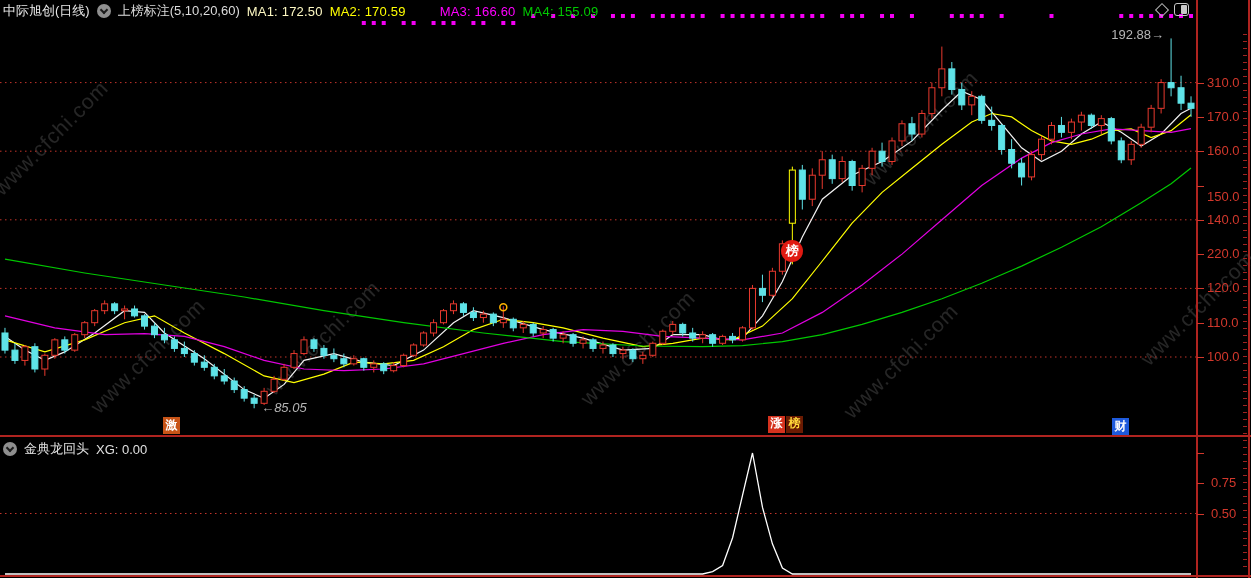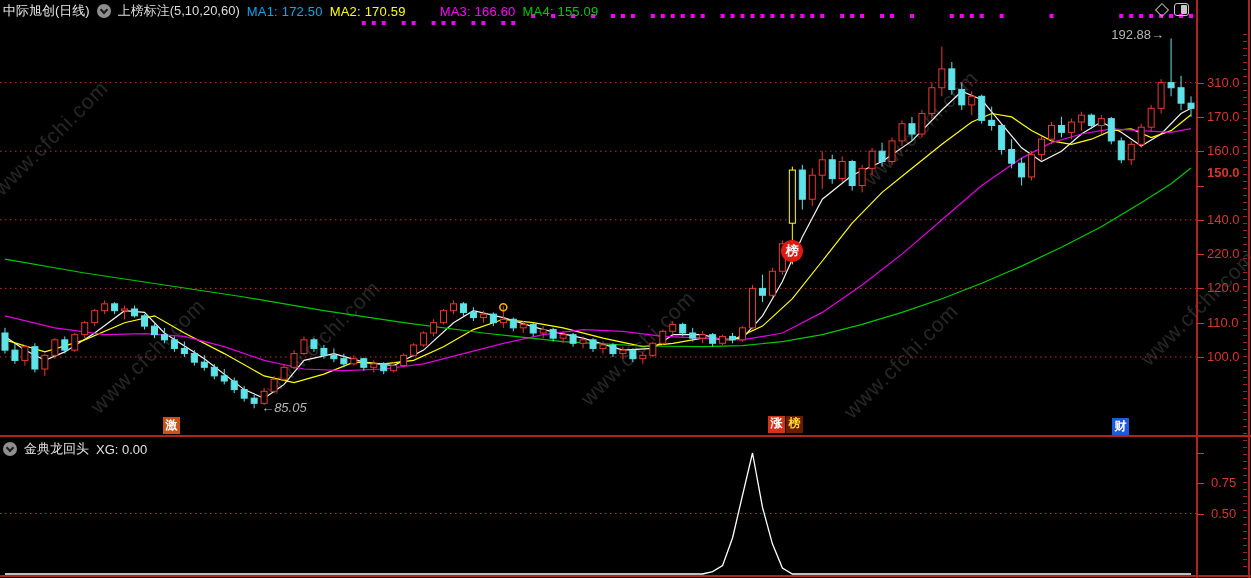--- a/index.html
+++ b/index.html
@@ -359,21 +359,21 @@
       <line x1="0" y1="513.5" x2="1196" y2="513.5" stroke="#c2342a" stroke-width="1" stroke-dasharray="1.5 3.5"></line>
       <polyline points="5.0,574.0 702.6,574.0 712.6,571.6 722.6,565.5 732.6,537.7 742.5,495.4 752.5,453.0 762.5,507.4 772.4,543.8 782.4,568.0 792.4,574.0 1191.0,574.0" fill="none" stroke="#ffffff" stroke-width="1.3"></polyline>
     </svg>
 
   <div class="hdr">
     <span class="title">中际旭创(日线)</span>
     <span class="collapse-btn">
         <span class="chev"></span>
       </span>
     <span class="ind">上榜标注(5,10,20,60)</span>
-    <span class="ma-val" style="color: #0ea5e9;">MA1: 172.50</span>
+    <span class="ma-val" style="color: #fef9c3;">MA1: 172.50</span>
     <span class="ma-val" style="color: rgb(255, 255, 0);">MA2: 170.59</span>
     <span class="ma-val" style="color: rgb(255, 0, 255); padding-left: 27px;">MA3: 166.60</span>
     <span class="ma-val" style="color: rgb(0, 200, 0);">MA4: 155.09</span>
   </div>
 
   <div class="top-icons">
     <span class="diamond-ic"></span>
     <span class="panel-ic"></span>
   </div>
 
@@ -382,21 +382,21 @@
   <div class="hline" style="top:435px;"></div>
   <div class="hline" style="top:575px;"></div>
 
   <div id="axis-main">
       <div class="tick-label" style="left: 1207px; top: 74.6px;">310.0</div>
       <div class="tick-mark" style="left: 1197px; top: 82.6px;"></div>
       <div class="tick-label" style="left: 1207px; top: 108.9px;">170.0</div>
       <div class="tick-mark" style="left: 1197px; top: 116.9px;"></div>
       <div class="tick-label" style="left: 1207px; top: 143.2px;">160.0</div>
       <div class="tick-mark" style="left: 1197px; top: 151.2px;"></div>
-      <div class="tick-label" style="left: 1207px; top: 165px; font-weight: bold;">150.0</div>
+      <div class="tick-label" style="left: 1207px; top: 189px;">150.0</div>
       <div class="tick-mark" style="left: 1197px; top: 185.5px;"></div>
       <div class="tick-label" style="left: 1207px; top: 211.8px;">140.0</div>
       <div class="tick-mark" style="left: 1197px; top: 219.8px;"></div>
       <div class="tick-label" style="left: 1207px; top: 246.1px;">220.0</div>
       <div class="tick-mark" style="left: 1197px; top: 254.1px;"></div>
       <div class="tick-label" style="left: 1207px; top: 280.4px;">120.0</div>
       <div class="tick-mark" style="left: 1197px; top: 288.4px;"></div>
       <div class="tick-label" style="left: 1207px; top: 314.7px;">110.0</div>
       <div class="tick-mark" style="left: 1197px; top: 322.7px;"></div>
       <div class="tick-label" style="left: 1207px; top: 349px;">100.0</div>

